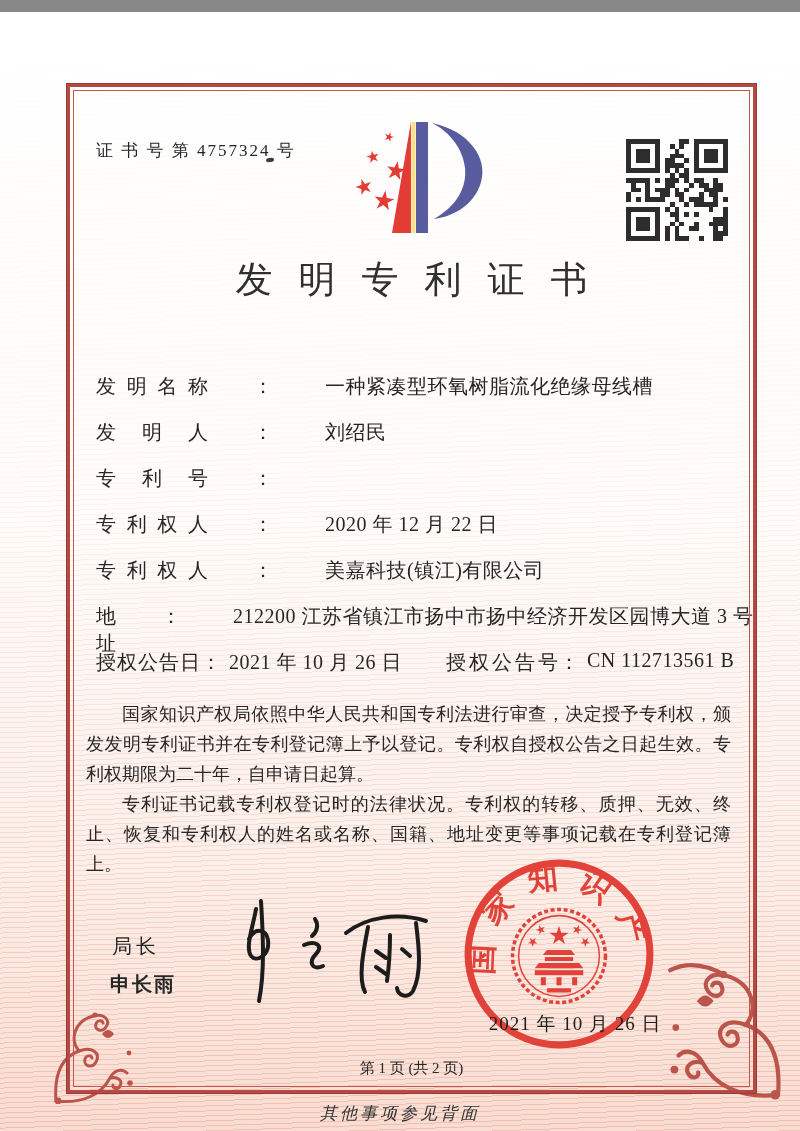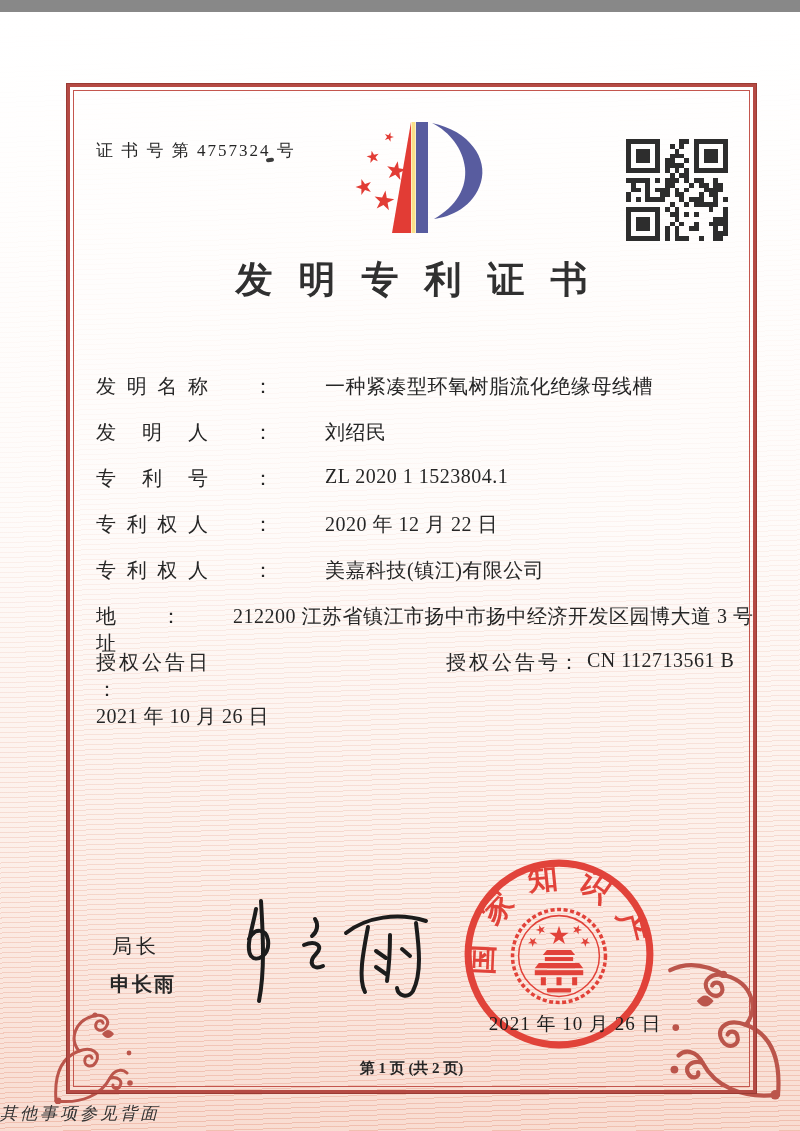--- a/index.html
+++ b/index.html
@@ -17,39 +17,39 @@
         mask-image:linear-gradient(to bottom, rgba(0,0,0,0) 0%, rgba(0,0,0,.12) 40%,
                    rgba(0,0,0,.55) 72%, rgba(0,0,0,.95) 100%);}
   
   .frame{position:absolute;left:67px;top:72px;width:683px;height:1003px;
          border:3px solid #b54a44;box-shadow:0 0 0 1px #9a3a34;}
   .frame::after{content:"";position:absolute;inset:3px;border:1px solid #c4564e;pointer-events:none;}
   .cert-no{position:absolute;left:26px;top:52px;font-size:17px;letter-spacing:2px;}
   .logo{position:absolute;left:270px;top:30px;width:150px;height:124px;}
   .qr{position:absolute;left:556px;top:52px;width:102px;height:102px;}
   .title{position:absolute;left:0;right:0;top:168px;text-align:center;font-size:37px;
-         font-weight:bold;letter-spacing:26px;text-indent:26px;color:#303030;}
+         font-weight:normal;letter-spacing:26px;text-indent:26px;color:#303030;}
   .fields{position:absolute;left:26px;right:14px;top:286px;}
   .f-row{display:flex;align-items:flex-start;height:33px;margin-bottom:13px;font-size:20px;gap:44px;}
   .f-field{display:flex;align-items:flex-start;}
-  .f-field.first{width:306px;flex-direction:column;}
+  .f-field.first{width:306px;}
   .f-label{display:inline-block;width:112px;text-align:justify;text-align-last:justify;}
   .f-colon{margin:0 8px 0 1px;}
   .f-value{letter-spacing:.5px;white-space:nowrap;}
   .paras{position:absolute;left:16px;right:22px;top:612px;font-size:18px;line-height:30px;
          text-align:justify;}
   .paras p{margin:0;text-indent:2em;}
   .signer-title{position:absolute;left:42px;top:846px;font-size:20px;letter-spacing:4px;}
   .signer-name{position:absolute;left:40px;top:884px;font-size:20px;letter-spacing:2px;font-weight:bold;}
   .signature{position:absolute;left:148px;top:808px;width:240px;height:124px;}
   .seal{position:absolute;left:388px;top:766px;width:202px;height:202px;opacity:.93;}
   .seal-date{position:absolute;left:410px;top:924px;width:190px;text-align:center;
              font-size:19px;letter-spacing:1px;color:#1d1d1d;}
-  .page-info{position:absolute;left:0;right:0;bottom:12px;text-align:center;font-size:15px;font-weight:bold;}
-  .back-note{position:absolute;left:0;right:0;top:1090px;font-size:17px;
+  .page-info{position:absolute;left:0;right:0;bottom:12px;text-align:center;font-size:15px;}
+  .back-note{position:absolute;left:0;right:0;top:1090px;text-align:center;font-size:17px;
              font-style:italic;letter-spacing:3px;color:#333;}
   .orn-bl{position:absolute;left:46px;top:992px;width:100px;height:100px;}
   .orn-br{position:absolute;left:652px;top:942px;width:140px;height:150px;transform:scaleX(-1);}
   .smudge{position:absolute;left:266px;top:146px;width:8px;height:4px;border-radius:2px;
           background:#3c3c3c;transform:rotate(-8deg);}
 </style>
 </head>
 <body>
 
 <div class="page">
@@ -348,21 +348,20 @@
           <span class="f-value">一种紧凑型环氧树脂流化绝缘母线槽</span>
       </div>
       <div class="f-row">
         <span class="f-label">发明人</span>
           <span class="f-colon">：</span>
           <span class="f-value">刘绍民</span>
       </div>
       <div class="f-row">
         <span class="f-label">专利号</span>
           <span class="f-colon">：</span>
-          <span class="f-value">ZL 2020 1 1523804.1</span>
       </div>
       <div class="f-row">
         <span class="f-label">专利权人</span>
           <span class="f-colon">：</span>
           <span class="f-value">2020 年 12 月 22 日</span>
       </div>
       <div class="f-row">
         <span class="f-label">专利权人</span>
           <span class="f-colon">：</span>
           <span class="f-value">美嘉科技(镇江)有限公司</span>
@@ -379,20 +378,24 @@
             <span class="f-value">2021 年 10 月 26 日</span>
         </span>
         <span class="f-field">
           <span class="f-label">授权公告号</span>
             <span class="f-colon">：</span>
             <span class="f-value">CN 112713561 B</span>
         </span>
       </div>
     </div>
 
+    <div class="paras">
+      <p>国家知识产权局依照中华人民共和国专利法进行审查，决定授予专利权，颁发发明专利证书并在专利登记簿上予以登记。专利权自授权公告之日起生效。专利权期限为二十年，自申请日起算。</p>
+      <p>专利证书记载专利权登记时的法律状况。专利权的转移、质押、无效、终止、恢复和专利权人的姓名或名称、国籍、地址变更等事项记载在专利登记簿上。</p>
+    </div>
 
     <div class="signer-title">局长</div>
     <div class="signer-name">申长雨</div>
 
     <svg class="signature" viewBox="0 0 240 124">
       <g fill="none" stroke="#1c1c1c" stroke-width="4" stroke-linecap="round" stroke-linejoin="round">
         <path d="M38,14 C35,32 27,52 33,61 C39,68 52,60 50,45 C48,33 36,33 31,44"></path>
         <path d="M43,6 C45,40 47,76 41,106"></path>
         <path d="M97,24 C101,30 99,37 94,41"></path>
         <path d="M86,50 C98,45 106,51 98,59 C90,67 94,76 105,71"></path>

